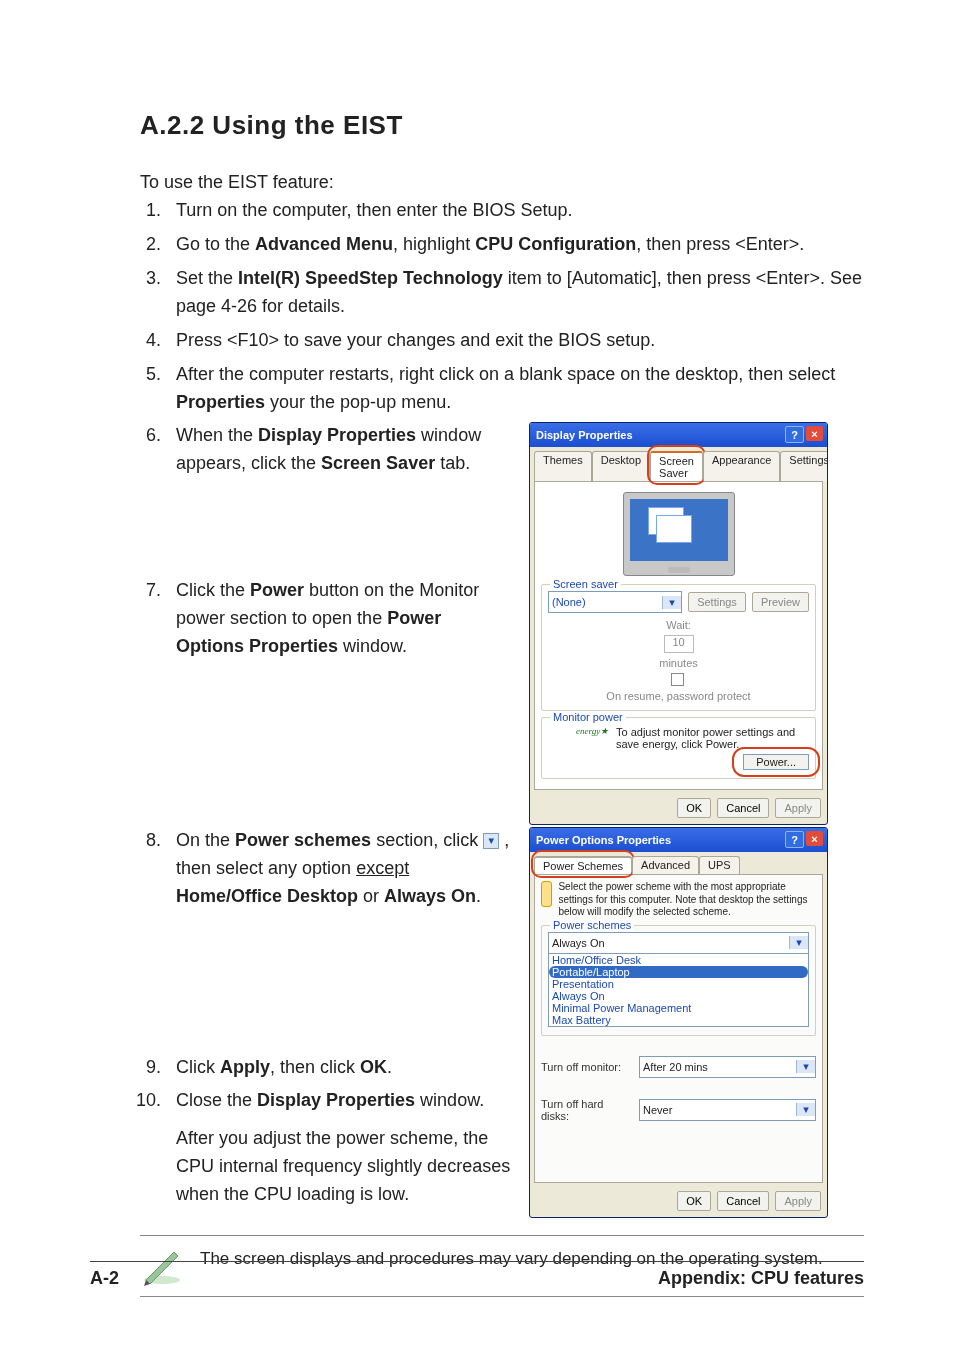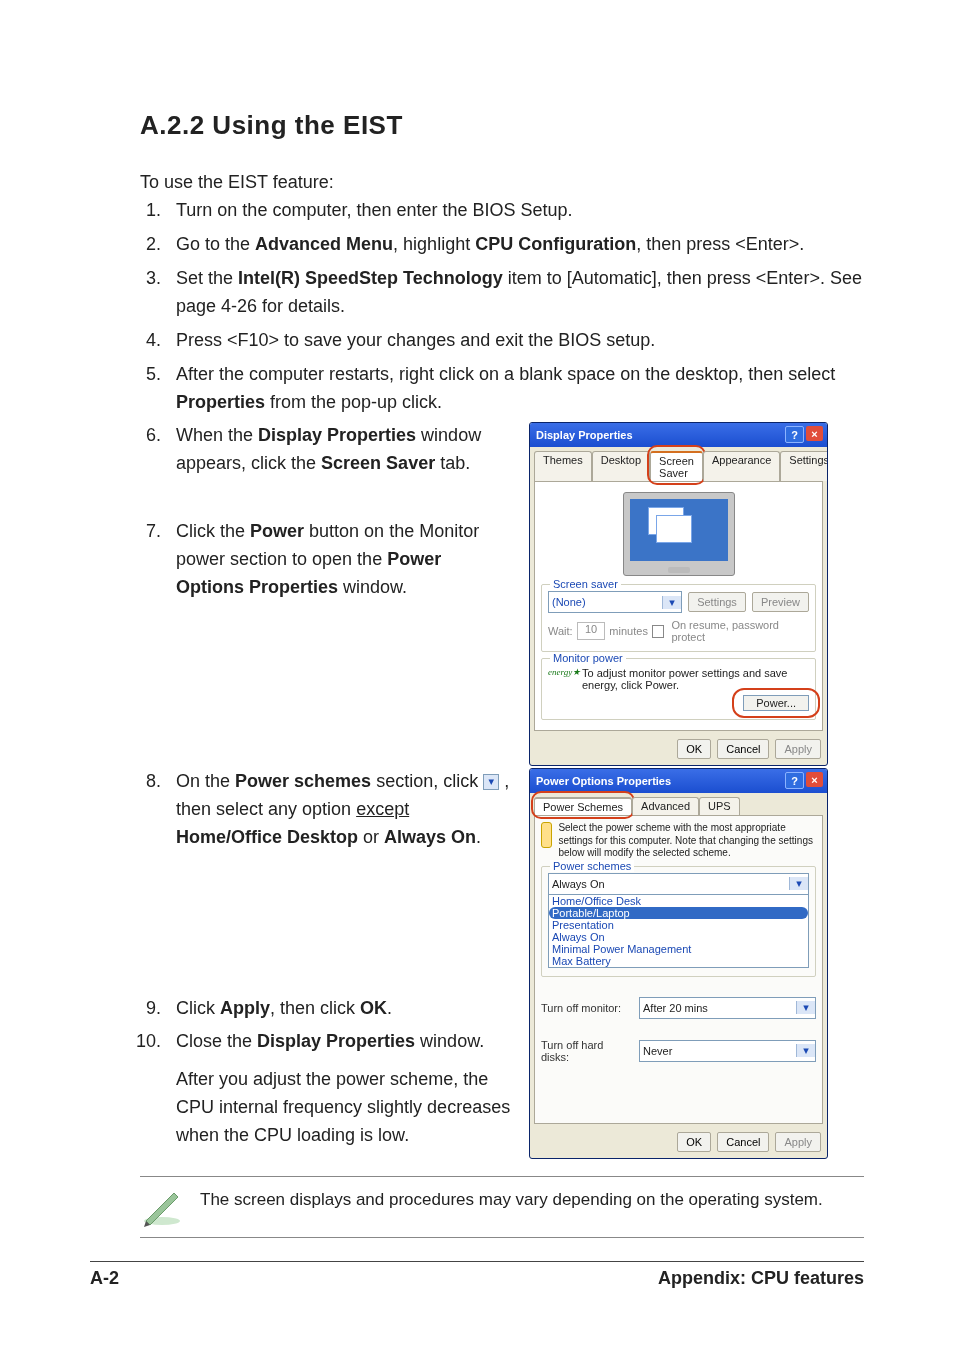--- a/index.html
+++ b/index.html
@@ -32,24 +32,24 @@
   .monitor .screen .sq{position:absolute;background:#fff;border:1px solid #7aa6e8;}
   .monitor .screen .sq.a{left:18px;top:8px;width:34px;height:26px;}
   .monitor .screen .sq.b{left:26px;top:16px;width:34px;height:26px;}
   .monitor .base{position:absolute;left:40%;right:40%;bottom:2px;height:6px;background:#bbb;border-radius:2px;}
   .grp{border:1px solid #d0d0bf;border-radius:2px;margin:6px 0 4px;padding:6px 6px 8px 6px;position:relative;}
   .grp-title{position:absolute;top:-7px;left:8px;background:#fff;color:#1b49b4;padding:0 3px;}
   .sel-row{display:flex;gap:6px;align-items:center;}
   .select{flex:1;border:1px solid #7f9db9;background:#fff;height:18px;color:#1b49b4;padding:1px 3px;display:flex;align-items:center;justify-content:space-between;}
   .gbtn{border:1px solid #aca899;background:#f2f2ee;color:#888;padding:0 8px;height:18px;display:flex;align-items:center;border-radius:2px;cursor:pointer;}
   .gbtn.on{color:#000;}
-  .waitrow{display:flex;gap:4px;align-items:center;margin-top:6px;color:#888;}
+  .waitrow{display:flex;gap:4px;align-items:center;margin-top:6px;color:#888;flex-direction:column;}
   .spin{width:28px;height:16px;border:1px solid #bbb;text-align:center;}
   .chk{width:11px;height:11px;border:1px solid #888;display:inline-block;margin-right:3px;}
-  .mpwrap{display:flex;margin-top:2px;}
+  .mpwrap{display:flex;gap:6px;margin-top:2px;margin-left:28px;}
   .estar{width:34px;height:22px;font:italic 9px/11px Georgia;color:#1a7a1a;}
   .powerbtn{border:1px solid #7f9db9;background:#f2f2ee;padding:1px 12px;border-radius:0;position:relative;cursor:pointer;}
   .powerbtn::before{content:"";position:absolute;inset:-8px -12px;border:2px solid #d4401a;border-radius:12px;}
   .dlg-btns{display:flex;justify-content:flex-end;gap:6px;padding:4px 6px 6px;}
   
   .pane2{background:#fbfbf9;border:1px solid #aca899;margin:0 4px 4px 4px;padding:6px;}
   .desc{display:flex;gap:6px;font-size:10px;line-height:1.25;margin-bottom:6px;}
   .plug{width:24px;height:24px;background:#ffe08a;border:1px solid #c9a400;border-radius:3px;}
   .select2{border:1px solid #7f9db9;background:#fff;height:18px;padding:1px 3px;display:flex;align-items:center;justify-content:space-between;cursor:pointer;}
   .opt-list{border:1px solid #7f9db9;border-top:none;background:#fff;color:#1b49b4;}
@@ -76,21 +76,21 @@
   <ol class="main">
     <li>Turn on the computer, then enter the BIOS Setup.</li>
     <li>
       <span>Go to the </span><span class="b">Advanced Menu</span><span>, highlight </span><span class="b">CPU Configuration</span><span>, then press &lt;Enter&gt;.</span>
     </li>
     <li>
       <span>Set the </span><span class="b">Intel(R) SpeedStep Technology</span><span> item to [Automatic], then press &lt;Enter&gt;. See page 4-26 for details.</span>
     </li>
     <li>Press &lt;F10&gt; to save your changes and exit the BIOS setup.</li>
     <li>
-      <span>After the computer restarts, right click on a blank space on the desktop, then select </span><span class="b">Properties</span><span> from the pop-up click.</span>
+      <span>After the computer restarts, right click on a blank space on the desktop, then select </span><span class="b">Properties</span><span> your the pop-up menu.</span>
     </li>
     <li>
       <div class="cols6">
         <div class="colL">
           <span>When the </span><span class="b">Display Properties</span><span> window appears, click the </span><span class="b">Screen Saver</span><span> tab.</span>
           
         </div>
         <div class="colR">
 
           <div class="win">
@@ -178,21 +178,21 @@
               </span>
             </div>
             <div class="tabs">
               <span class="tab sel" style="border-top-color:#aca899">Power Schemes</span>
               <span class="tab">Advanced</span>
               <span class="tab">UPS</span>
             </div>
             <div class="pane2">
               <div class="desc">
                 <div class="plug"></div>
-                <div>Select the power scheme with the most appropriate settings for this computer. Note that changing the settings below will modify the selected scheme.</div>
+                <div>Select the power scheme with the most appropriate settings for this computer. Note that desktop the settings below will modify the selected scheme.</div>
               </div>
               <div class="grp">
                 <span class="grp-title">Power schemes</span>
                 <div class="select2">
                   <span>Always On</span>
                   <span class="arrow">▾</span>
                 </div>
                 <div class="opt-list">
                   <div class="opt">Home/Office Desk</div>
                   <div class="opt sel">Portable/Laptop</div>

